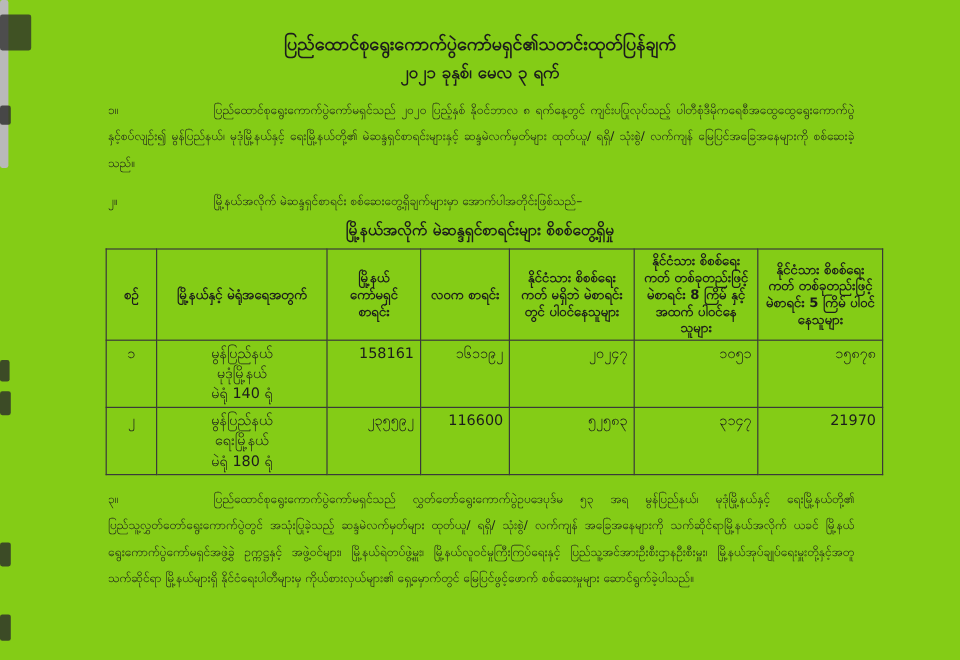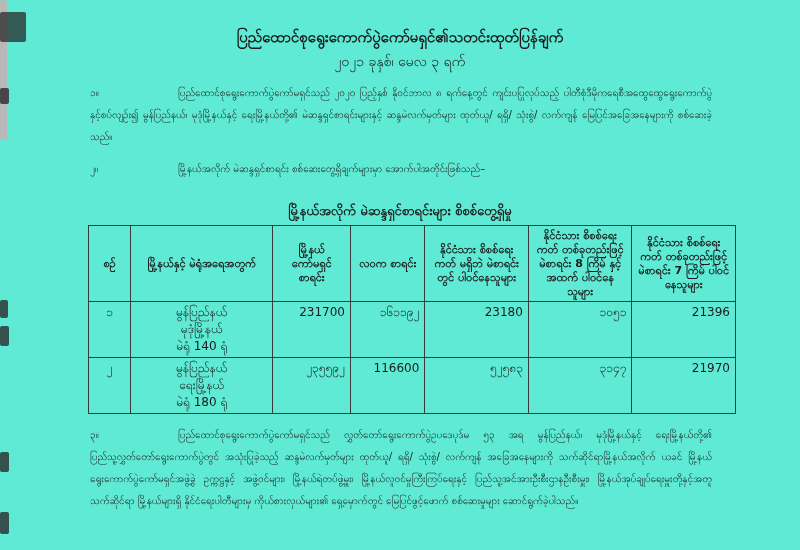--- a/index.html
+++ b/index.html
@@ -1,54 +1,54 @@
 <!DOCTYPE html>
 <html><head>
 <meta charset="utf-8">
 <style>
   html,body{margin:0;padding:0;background:#e8e8e8;}
   .page{
     position:relative;
     width:800px;height:550px;
     margin:0 auto;
-    background:#5eead4;
+    background:#84cc16;
     overflow:hidden;
     font-family:"DejaVu Sans", sans-serif;
     color:#1c1c1c;
     box-sizing:border-box;
   }
   
   .artifact{position:absolute;background:#2a2a2a;border-radius:2px;}
   .artifact.faint{background:#b9b9b9;}
   .doc-title{
     text-align:center;
     font-weight:bold;
     font-size:15px;
     padding-top:26px;
     line-height:22px;
   }
   .doc-date{
     text-align:center;
-    font-weight:normal;
+    font-weight:bold;
     font-size:14px;
     line-height:22px;
     margin-top:2px;
   }
   .para{
     margin:10px 88px 0 90px;
     font-size:10px;
     line-height:22px;
     text-align:justify;
   }
   .pnum{display:inline-block;width:88px;}
   .table-title{
     text-align:center;
     font-weight:bold;
     font-size:13px;
-    margin-top:22px;
+    margin-top:4px;
     line-height:18px;
   }
   table.voter{
     border-collapse:collapse;
     margin:5px 0 0 88px;
     width:648px;
     table-layout:fixed;
   }
   table.voter th, table.voter td{
     border:1px solid #3a3a3a;
@@ -114,36 +114,36 @@
         <col class="col-two">
     </colgroup>
     <thead>
       <tr>
         <th>စဉ်</th>
         <th>မြို့နယ်နှင့် မဲရုံအရေအတွက်</th>
         <th>မြို့နယ် ကော်မရှင် စာရင်း</th>
         <th>လဝက စာရင်း</th>
         <th>နိုင်ငံသား စိစစ်ရေးကတ် မရှိဘဲ မဲစာရင်းတွင် ပါဝင်နေသူများ</th>
         <th>နိုင်ငံသား စိစစ်ရေးကတ် တစ်ခုတည်းဖြင့် မဲစာရင်း 8 ကြိမ် နှင့် အထက် ပါဝင်နေသူများ</th>
-        <th>နိုင်ငံသား စိစစ်ရေးကတ် တစ်ခုတည်းဖြင့် မဲစာရင်း 7 ကြိမ် ပါဝင်နေသူများ</th>
+        <th>နိုင်ငံသား စိစစ်ရေးကတ် တစ်ခုတည်းဖြင့် မဲစာရင်း 5 ကြိမ် ပါဝင်နေသူများ</th>
       </tr>
     </thead>
     <tbody>
       <tr>
         <td class="c-no">၁</td>
         <td class="c-town">
           <span class="tline">မွန်ပြည်နယ်</span>
           <span class="tline">မုဒုံမြို့နယ်</span>
           <span class="tline">မဲရုံ 140  ရုံ</span>
         </td>
-        <td class="c-num">231700</td>
+        <td class="c-num">158161</td>
         <td class="c-num">၁၆၁၁၉၂</td>
-        <td class="c-num">23180</td>
+        <td class="c-num">၂၀၂၄၇</td>
         <td class="c-num">၁၀၅၁</td>
-        <td class="c-num">21396</td>
+        <td class="c-num">၁၅၈၇၈</td>
       </tr>
       <tr>
         <td class="c-no">၂</td>
         <td class="c-town">
           <span class="tline">မွန်ပြည်နယ်</span>
           <span class="tline">ရေးမြို့နယ်</span>
           <span class="tline">မဲရုံ 180  ရုံ</span>
         </td>
         <td class="c-num">၂၃၅၅၉၂</td>
         <td class="c-num">116600</td>

